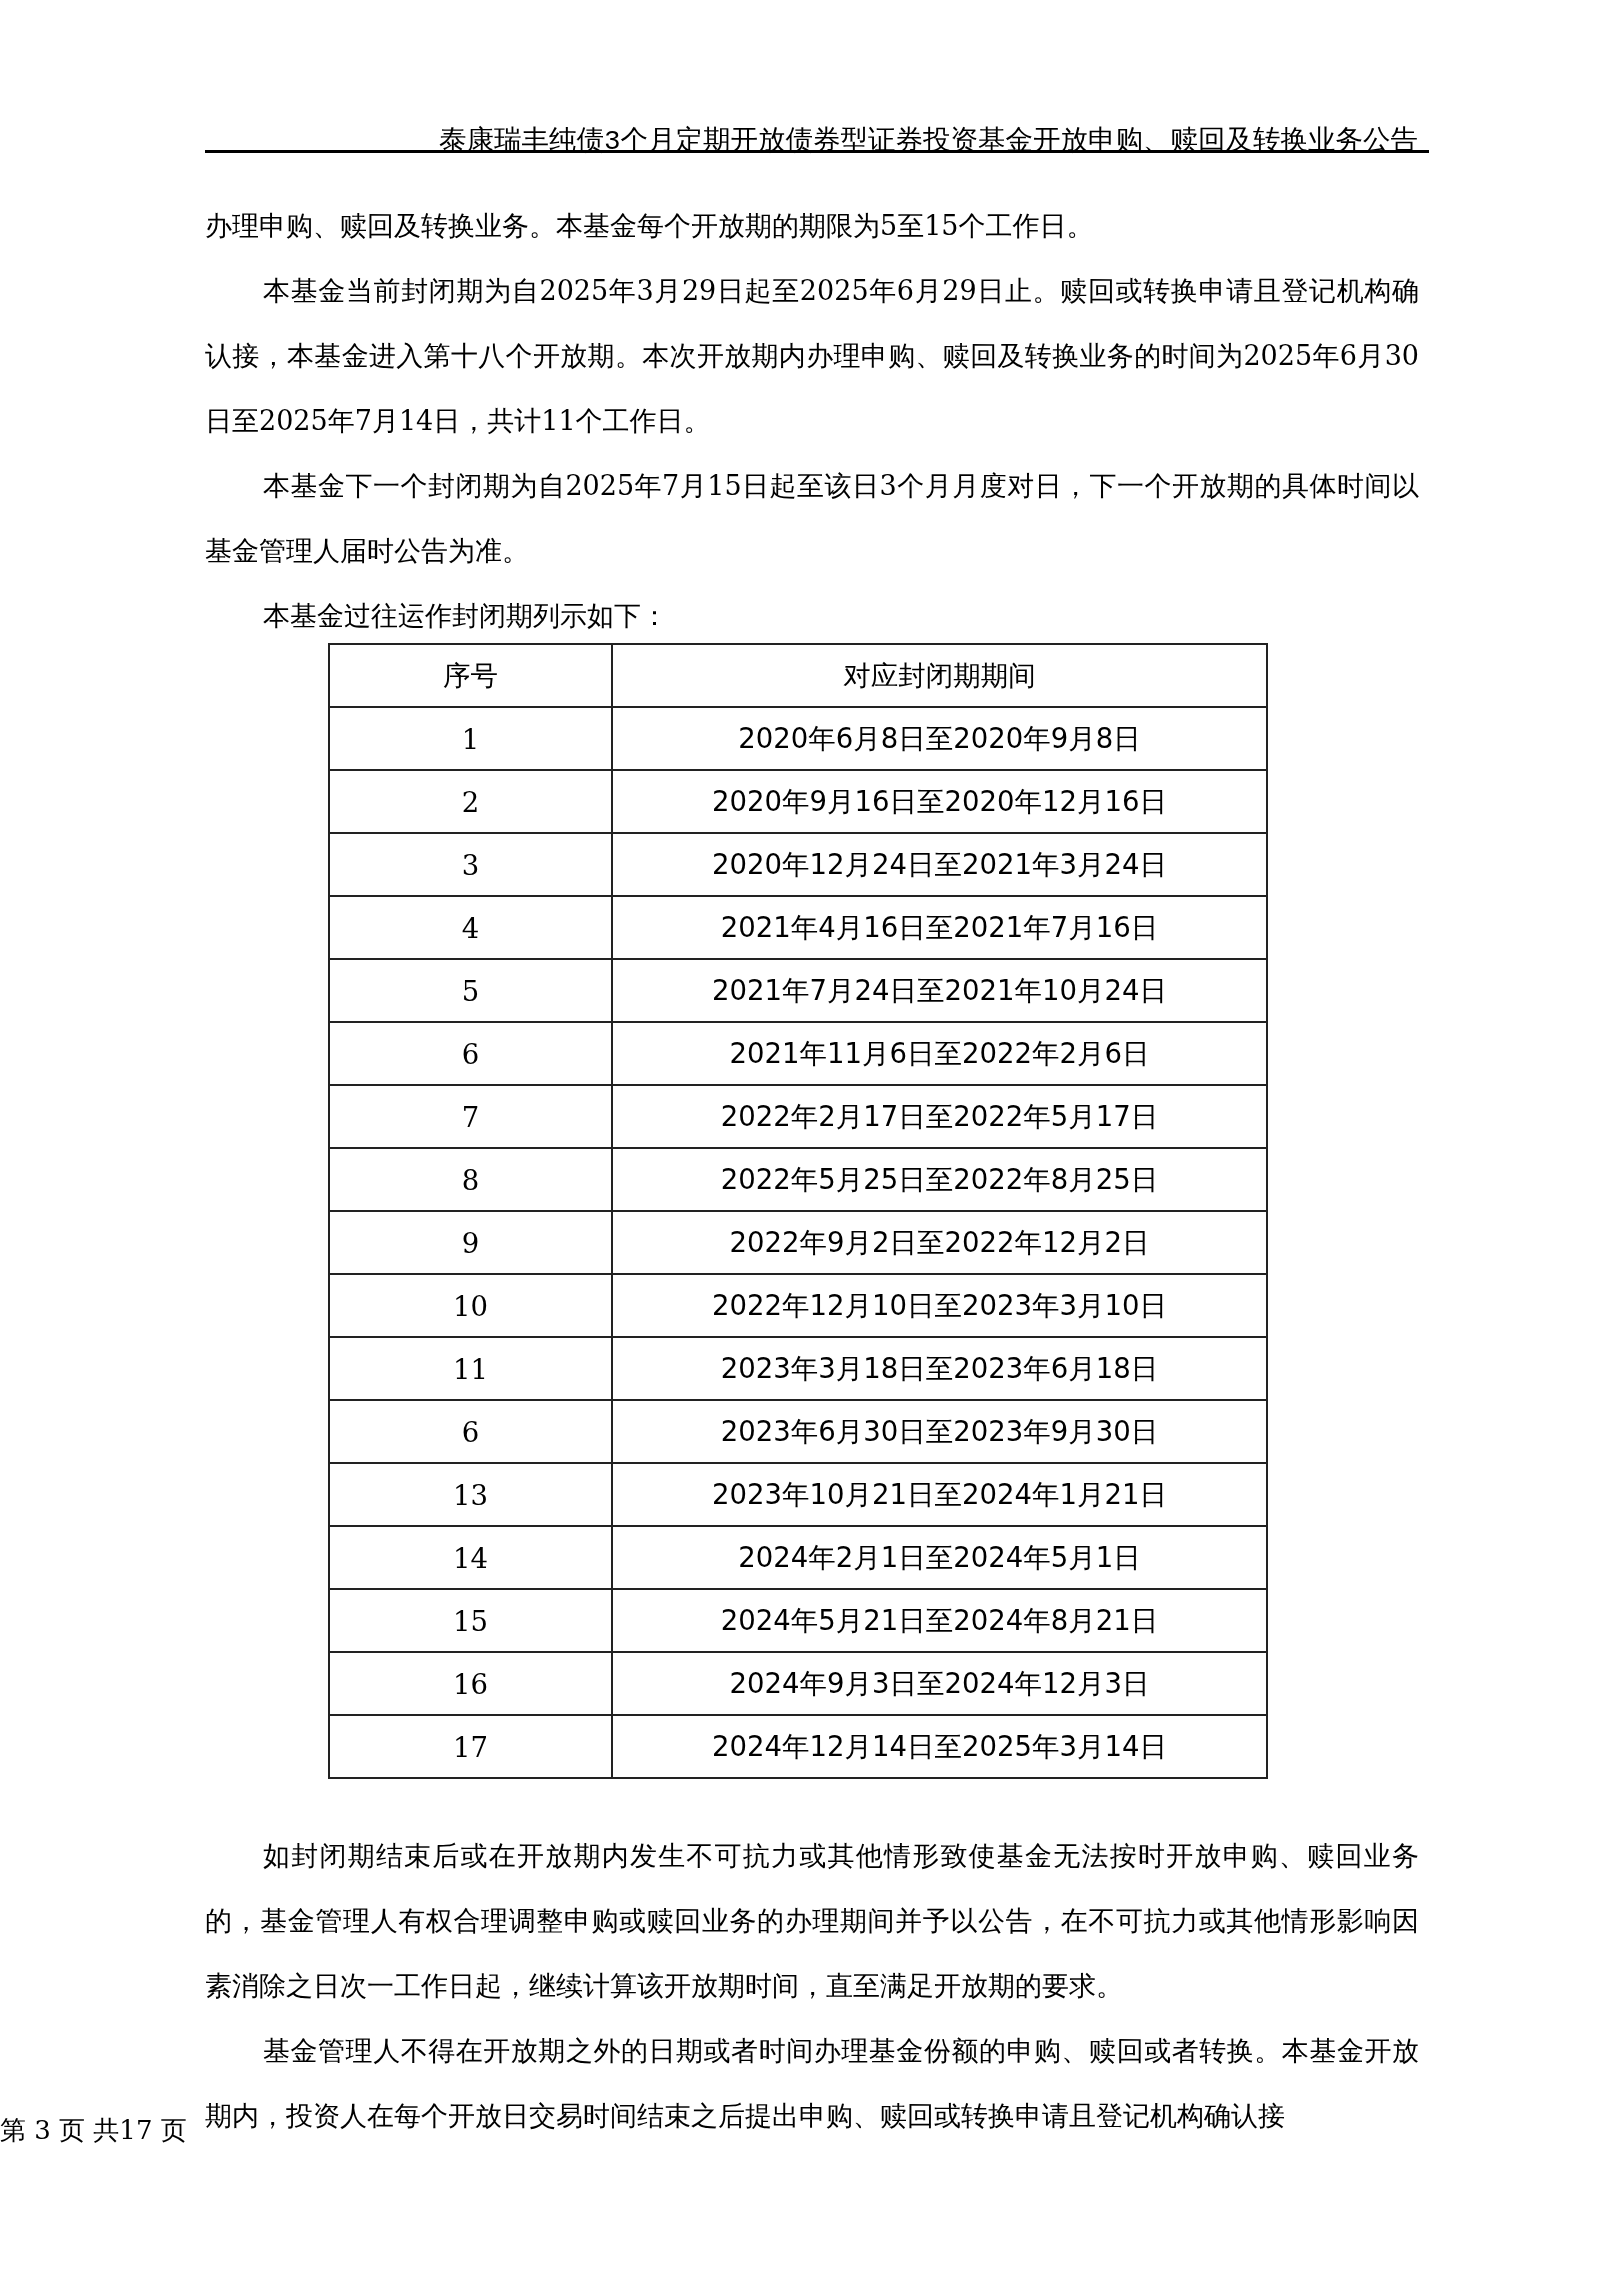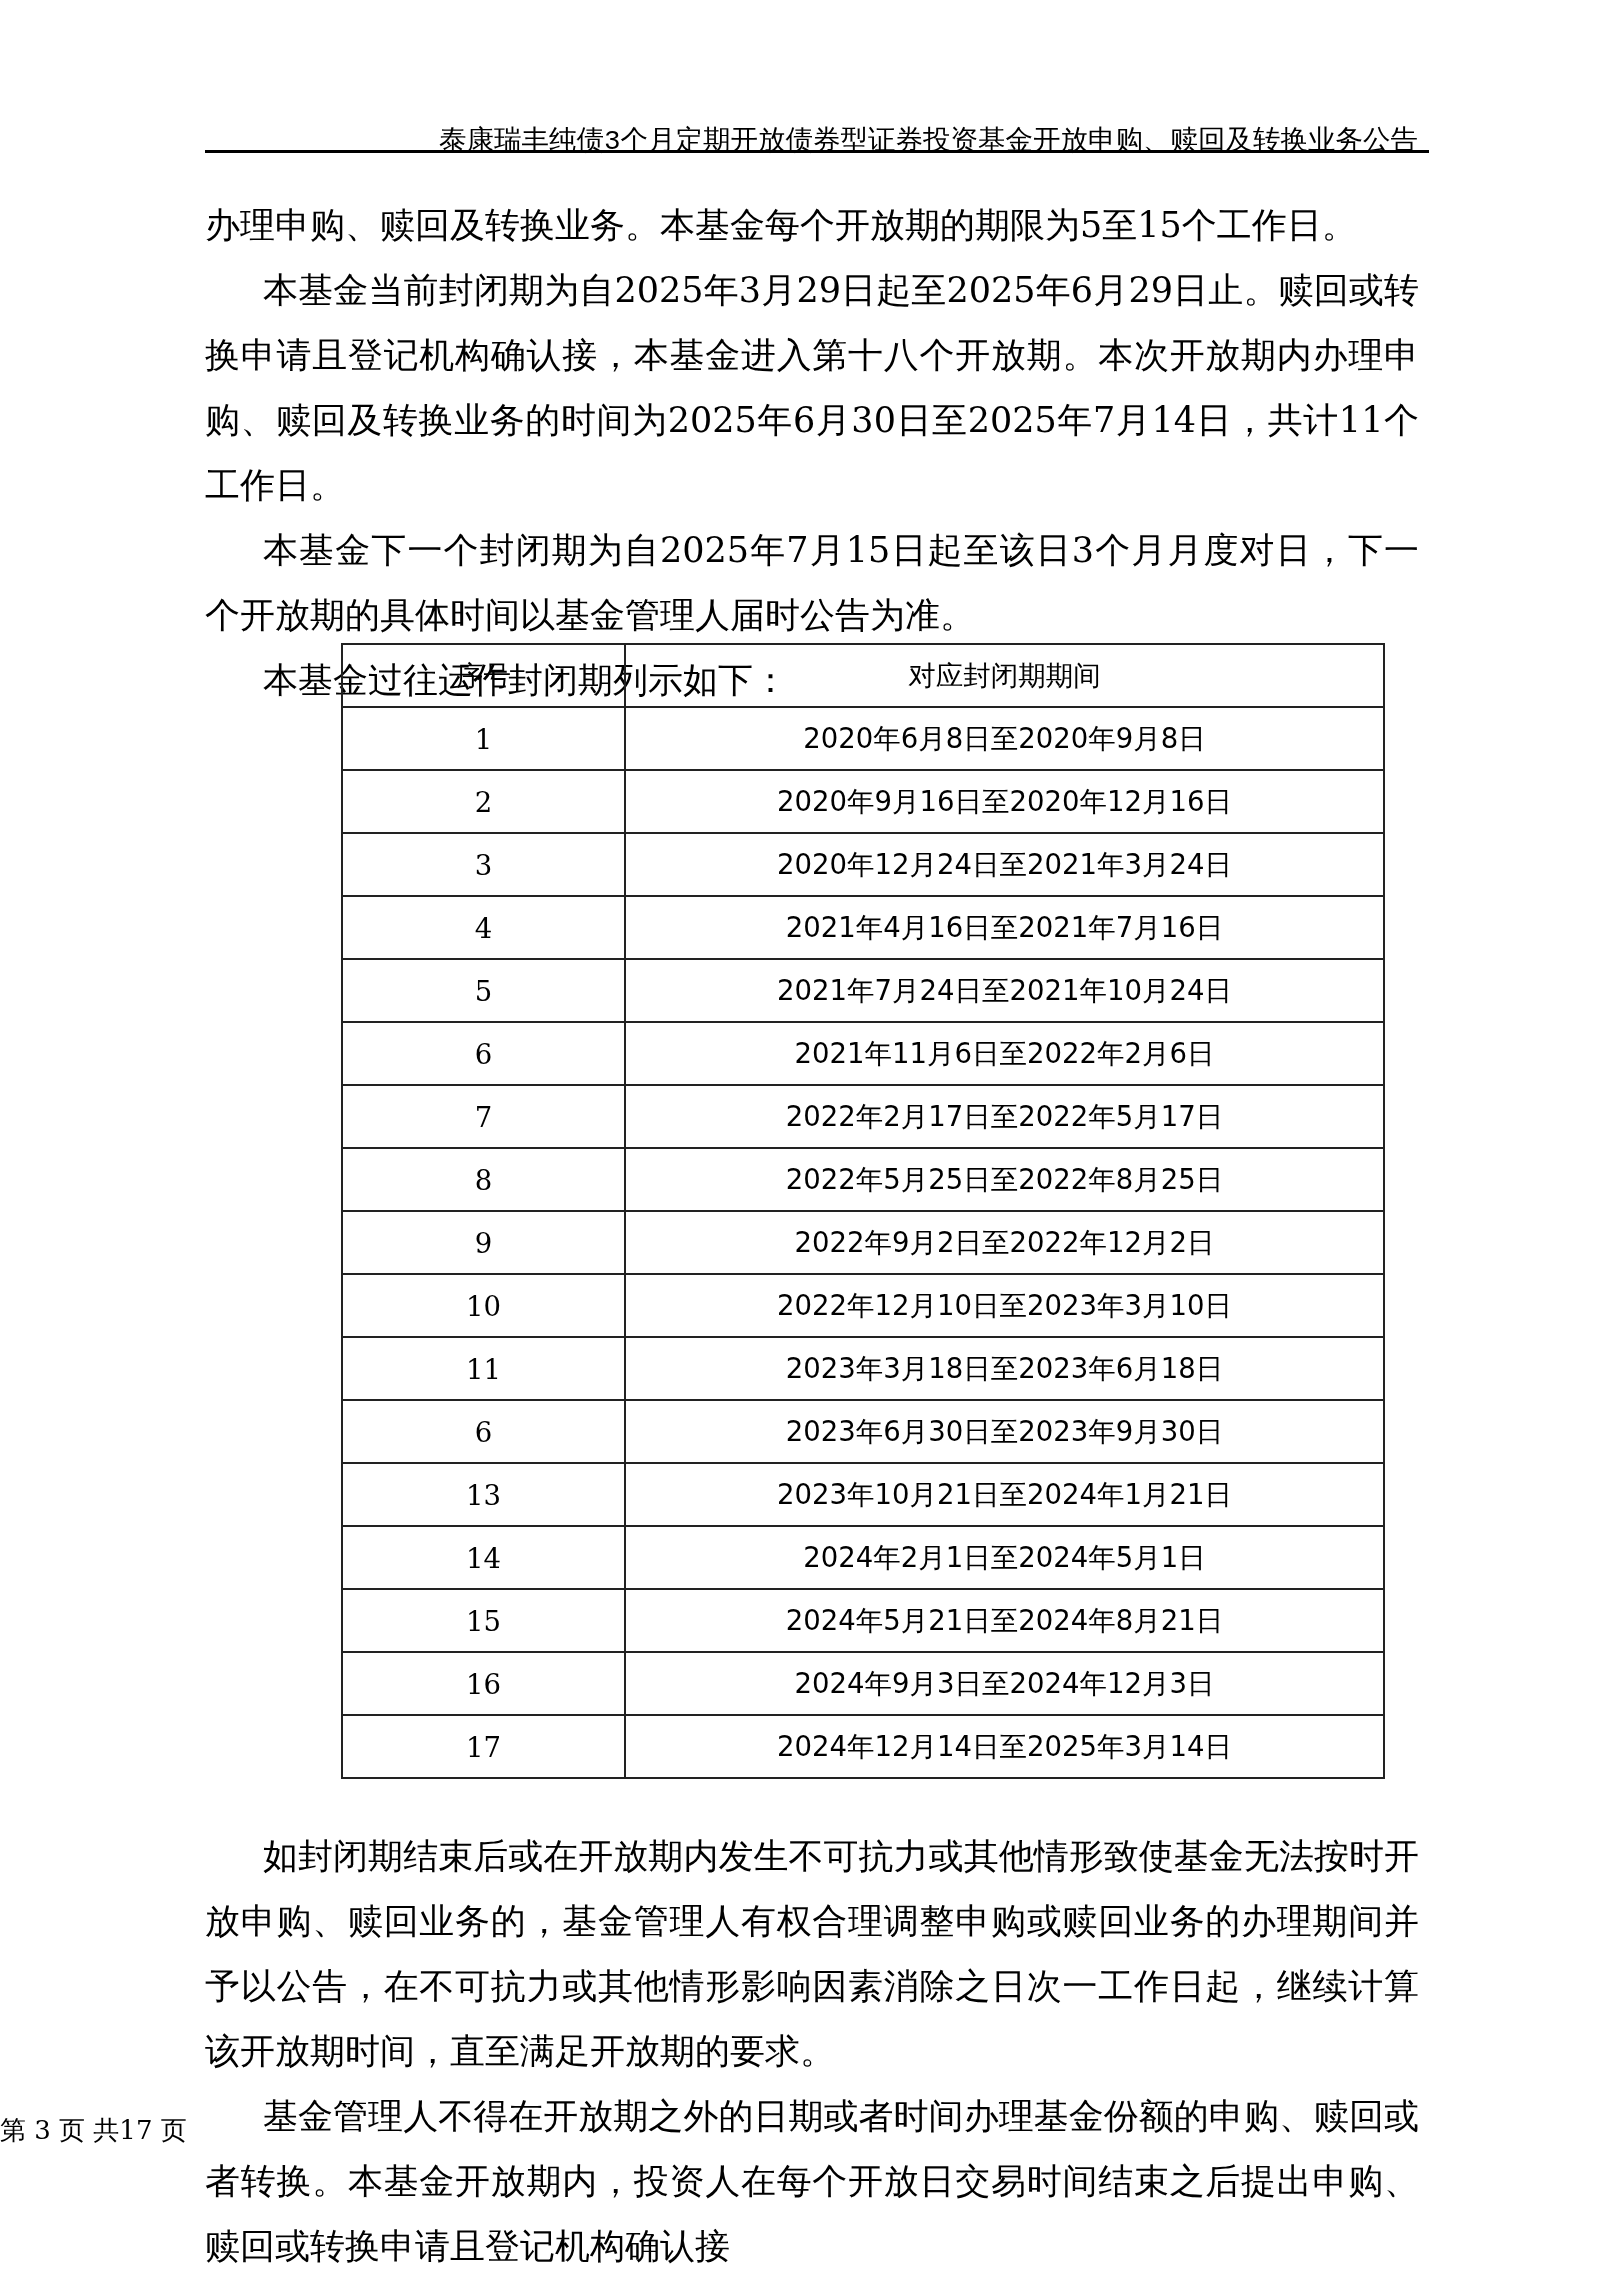--- a/index.html
+++ b/index.html
@@ -1,23 +1,23 @@
 <!DOCTYPE html>
 <html style="font-size:10.5px"><head>
 <meta charset="utf-8">
 <style>
   html, body { margin: 0; padding: 0; background: #ffffff; }
   body { width: 1623px; height: 2295px; position: relative; overflow: hidden;
          font-family: "DejaVu Serif", "Liberation Serif", serif; color: #000; }
   .header-title { position: absolute; right: 205px; top: 125px; font-size: 27.5px; line-height: 34px; white-space: nowrap; font-family: Liberation Mono, monospace; }
   .header-rule { position: absolute; left: 205px; width: 1224px; top: 150px; height: 2.6px; background: #000; }
-  .body-text { position: absolute; left: 205px; width: 1214px; font-size: 35px; }
+  .body-text { position: absolute; left: 205px; width: 1214px; font-size: 27px; }
   .para { margin: 0; line-height: 65px; text-align: justify; text-align-last: left; }
   .para.indent { text-indent: 58px; }
-  .tbl { position: absolute; left: 341px; top: 643px; width: 1044px; border-collapse: collapse; font-size: 27.5px; }
+  .tbl { position: absolute; left: 328px; top: 643px; width: 940px; border-collapse: collapse; font-size: 27.5px; }
   .tbl th, .tbl td { border: 2px solid #222; height: 61px; padding: 0; text-align: center; vertical-align: middle; font-weight: normal; }
   .tbl .col1 { width: 281px; }
   .tbl td.period { font-family: "DejaVu Sans", "Liberation Sans", sans-serif; }
   .footer { position: absolute; left: 0; width: 1623px; top: 2114px; text-align: left; font-size: 26px; line-height: 33px; }
 </style>
 </head>
 <body>
 
 <div class="header-title">泰康瑞丰纯债3个月定期开放债券型证券投资基金开放申购、赎回及转换业务公告</div>
 <div class="header-rule"></div>

